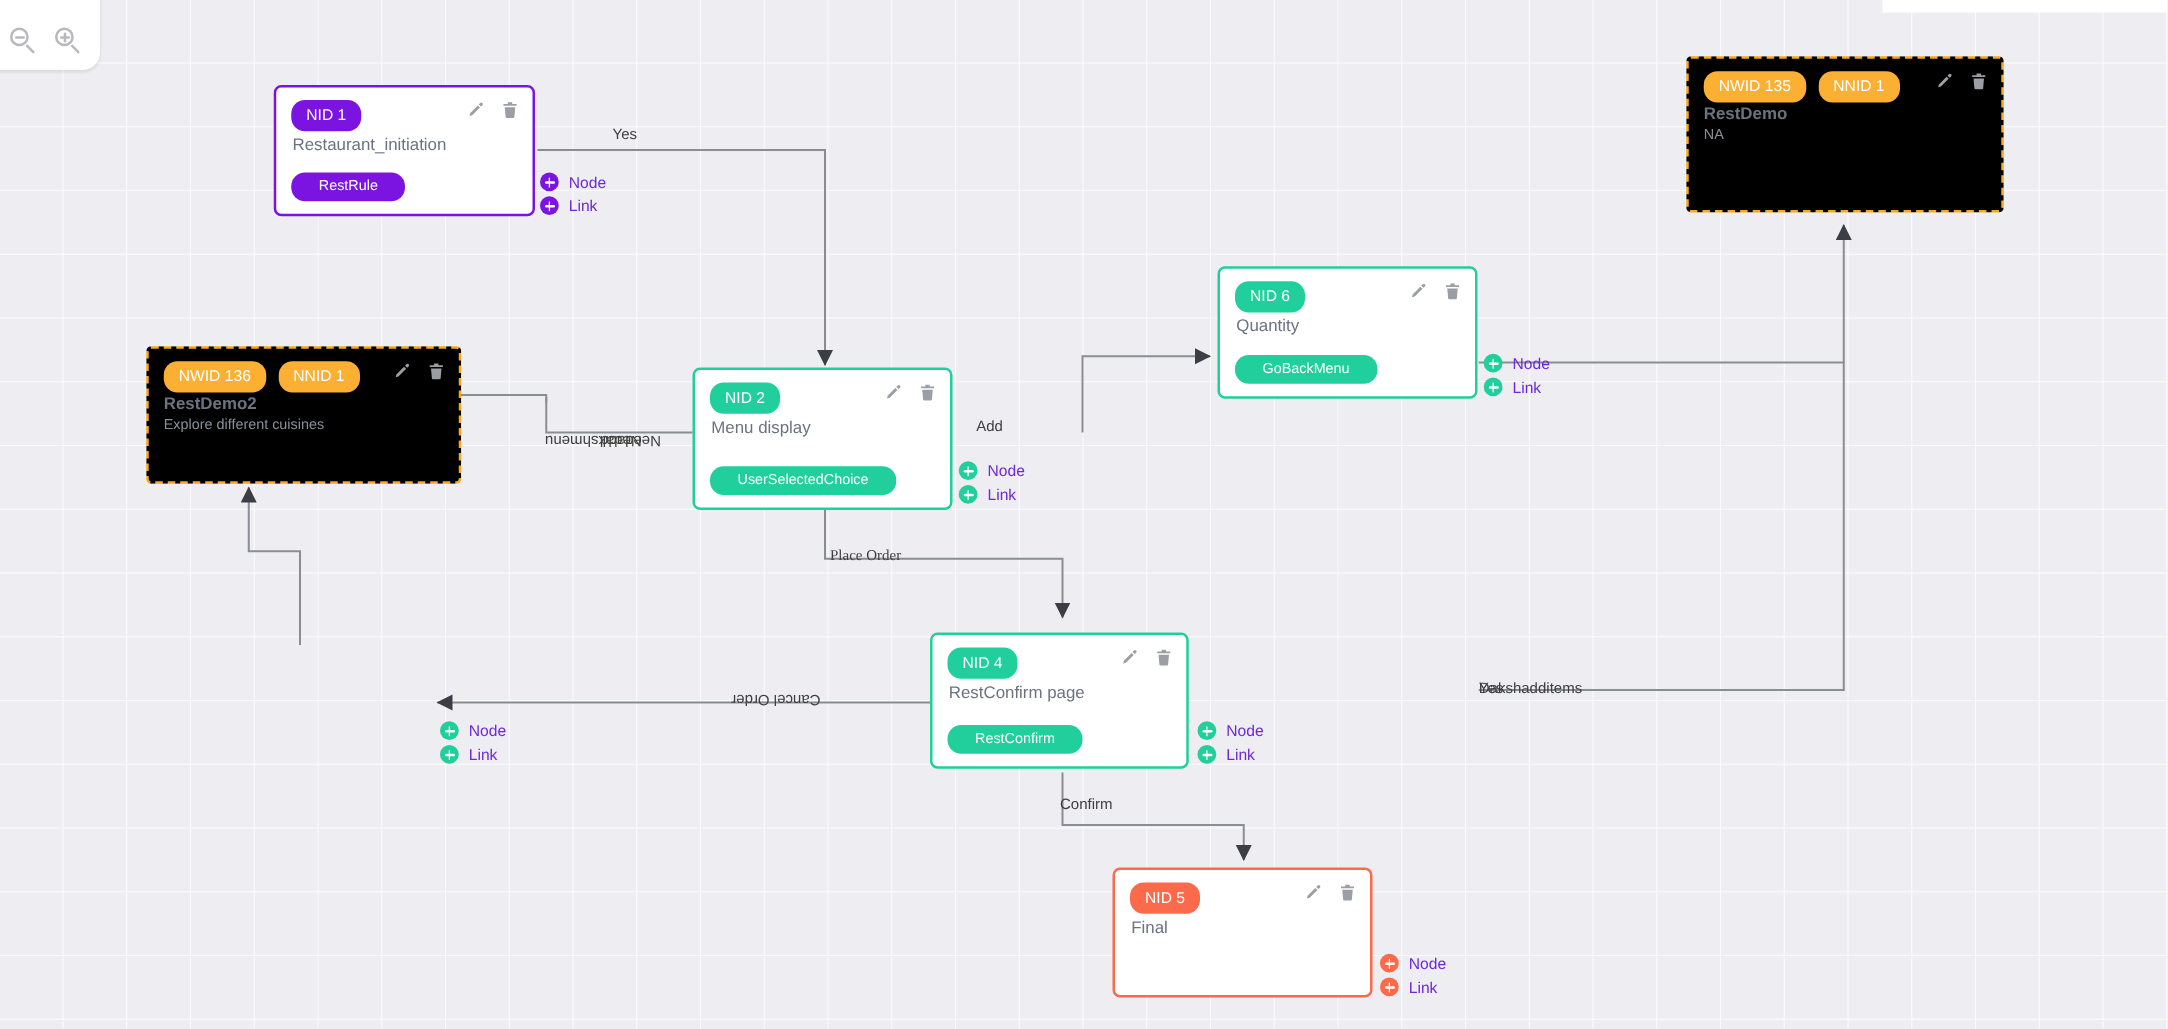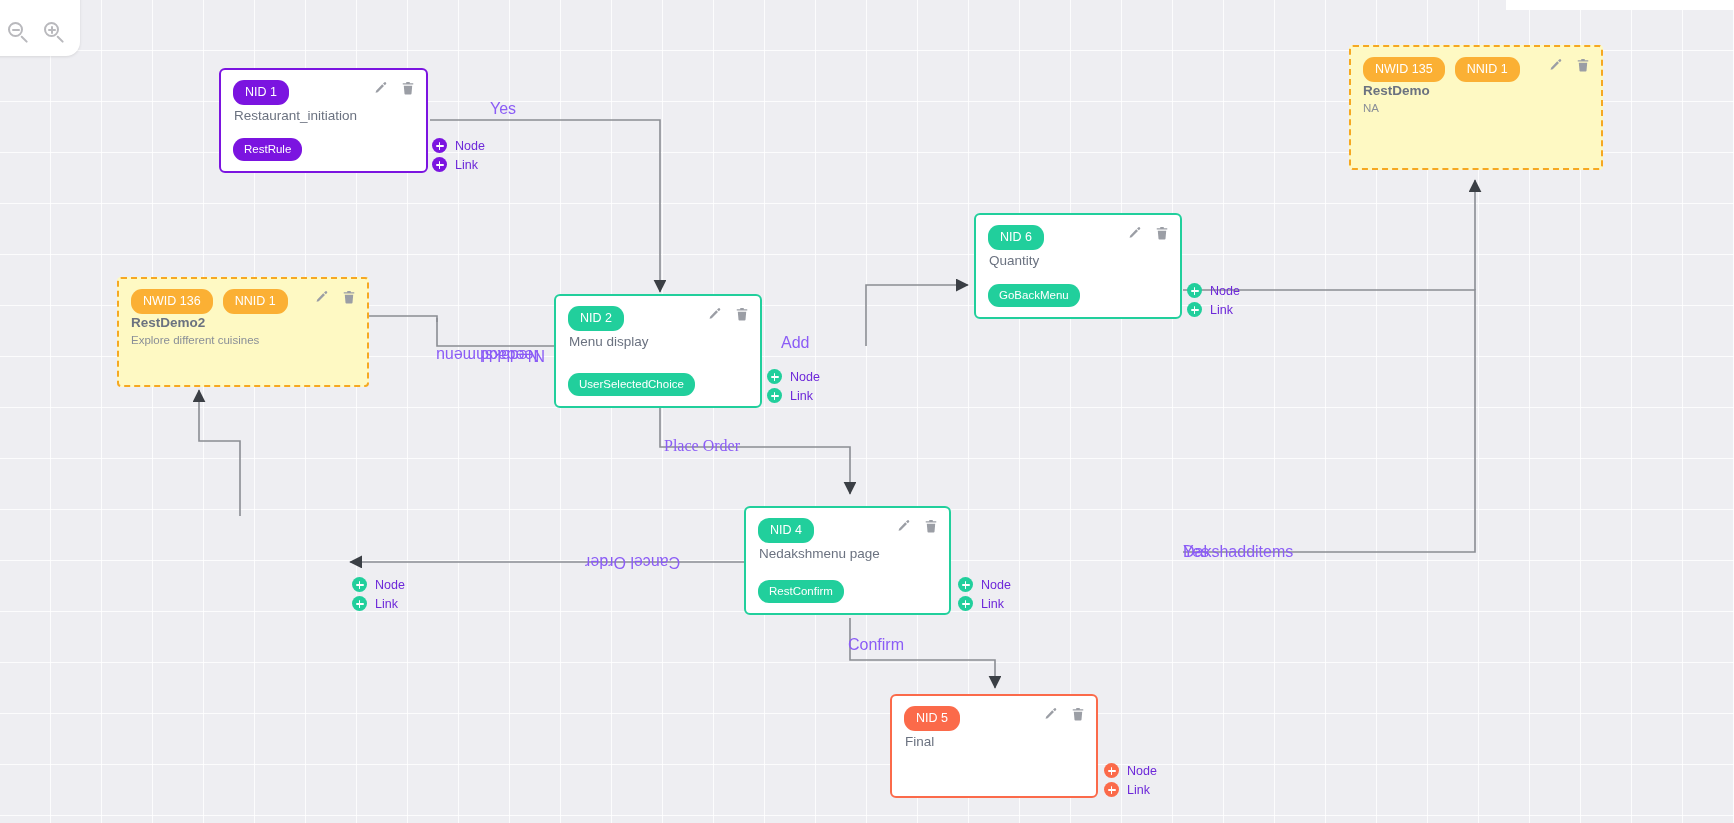--- a/index.html
+++ b/index.html
@@ -34,21 +34,21 @@
   }
   .mag .bar{position:absolute;left:3.5px;top:6.5px;width:8px;height:2px;background:#b9b9bd;border-radius:1px;}
   .mag .bar.v{left:6.5px;top:3.5px;width:2px;height:8px;}
 
   
   .top-strip{position:absolute;right:0;top:0;width:228px;height:10px;background:#fff;}
 
   
   .node{position:absolute;background:#fff;border-radius:6px;box-sizing:border-box;}
   .node.solid{border:2px solid #4c1d95;text-decoration:underline;}
-  .node.dashed{border:2px dashed #f6a821;background:#fef9c3;border-radius:4px;}
+  .node.dashed{border:2px dashed #f6a821;background:#000000;border-radius:4px;}
   .node.purple{border-color:#7b14e0;}
   .node.teal{border-color:#21cf9c;}
   .node.red{border-color:#fb6a4a;}
 
   .badge-row{position:absolute;left:12px;top:10px;display:flex;gap:10px;align-items:center;}
   .badge{
     display:inline-block;color:#fff;font-size:12.5px;line-height:1;
     padding:6px 12px;border-radius:11px;white-space:nowrap;font-weight:400;
   }
   .badge.purple{background:#7b14e0;}
@@ -57,21 +57,21 @@
   .badge.orange{background:#fbb034;}
 
   .node-title{
     position:absolute;left:13px;top:38px;font-size:13.5px;color:#6b7280;white-space:nowrap;
   }
   .node.dashed .node-title{font-weight:bold;color:#6b7280;top:36px;left:12px;}
   .node-sub{position:absolute;left:12px;top:55px;font-size:11.5px;color:#8a8f98;white-space:nowrap;}
 
   .tag{
     position:absolute;left:12px;bottom:10px;color:#fff;font-size:11.5px;line-height:1;
-    padding:6px 11px;border-radius:11px;white-space:nowrap;
+    padding:6px 22px;border-radius:11px;white-space:nowrap;
   }
   .tag.purple{background:#7b14e0;}
   .tag.teal{background:#21cf9c;}
 
   .icons{position:absolute;right:11px;top:11px;display:flex;gap:13px;align-items:center;}
   .ico{width:14px;height:14px;cursor:pointer;display:block;}
 
   
   .addgroup{position:absolute;display:flex;flex-direction:column;gap:4px;}
   .addrow{display:flex;align-items:center;gap:8px;cursor:pointer;}
@@ -81,21 +81,21 @@
   .plus.purple{background:#7b14e0;}
   .plus.teal{background:#21cf9c;}
   .plus.red{background:#fb6a4a;}
   .plus:before,.plus:after{content:"";position:absolute;background:#fff;border-radius:1px;}
   .plus:before{left:3.5px;top:6.8px;width:8px;height:1.8px;}
   .plus:after{left:6.6px;top:3.7px;width:1.8px;height:8px;}
   .addlabel{font-size:12.5px;color:#6d28d9;white-space:nowrap;}
 
   
   .elabel{
-    position:absolute;font-size:16px;color:#8b5cf6;white-space:nowrap;
+    position:absolute;font-size:12px;color:#404040;white-space:nowrap;
   }
   .elabel.flip{transform:rotate(180deg);}
 </style>
 </head>
 <body>
 
 <div class="canvas">
 
   <div class="top-strip"></div>
 
@@ -269,21 +269,21 @@
     <div class="addrow">
       <span class="plus teal"></span>
       <span class="addlabel">Link</span>
     </div>
   </div>
 
   <div class="node solid teal" style="left:744px;top:506px;width:207px;height:109px;">
     <div class="badge-row">
       <span class="badge teal">NID 4</span>
     </div>
-    <div class="node-title">Nedakshmenu page</div>
+    <div class="node-title">RestConfirm page</div>
     <span class="tag teal">RestConfirm</span>
     <div class="icons">
       <svg class="ico" viewBox="0 0 16 16">
           <path d="M11.6 1.6a1.4 1.4 0 0 1 2 2L12.3 4.9 10.3 2.9zM9.4 3.8l2 2L4.3 12.9 1.8 13.5l.6-2.5z" fill="#9b9ea5"></path>
         </svg>
       <svg class="ico" viewBox="0 0 16 16">
           <path d="M6 1h4v1.5h4V4H2V2.5h4zM3.2 5.4h9.6l-.8 9.1a1 1 0 0 1-1 .9H5a1 1 0 0 1-1-.9z" fill="#9b9ea5"></path>
         </svg>
     </div>
   </div>

